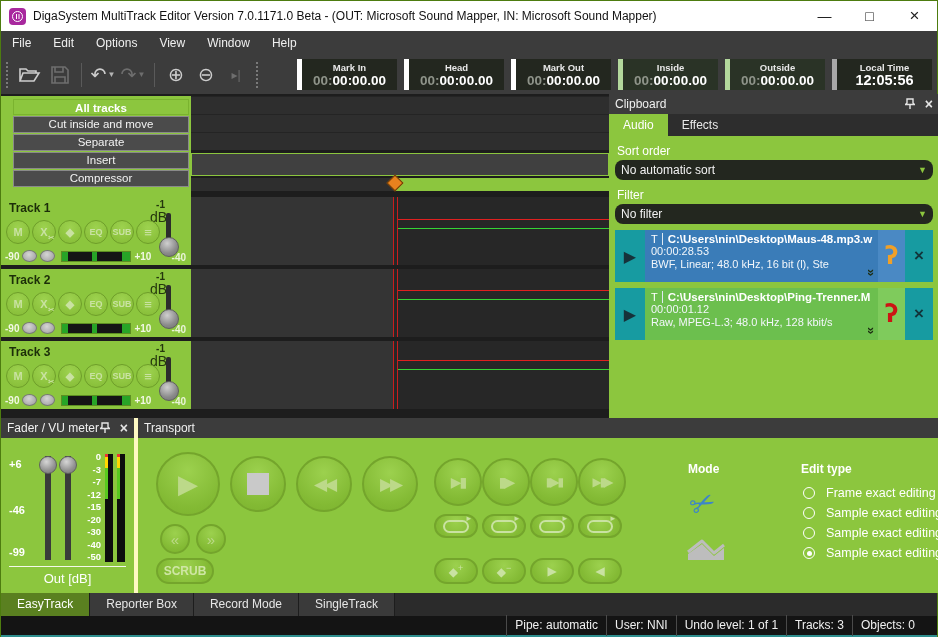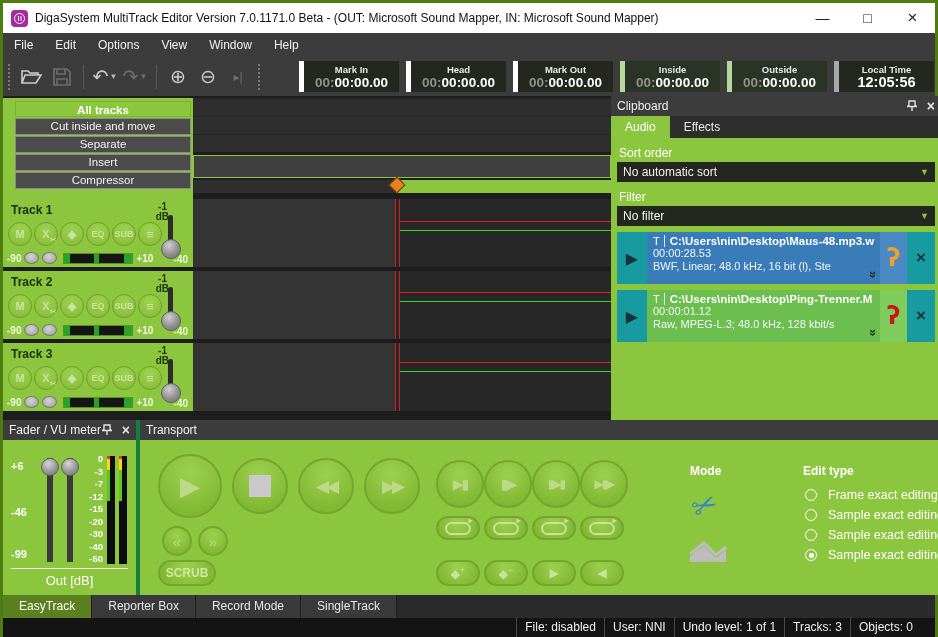--- a/index.html
+++ b/index.html
@@ -1,17 +1,17 @@
 <!DOCTYPE html>
 <html><head>
 <meta charset="utf-8">
 <style>
   * { margin:0; padding:0; box-sizing:border-box; }
   html,body { width:938px; height:637px; background:#10151c; font-family:"Liberation Sans", sans-serif; overflow:hidden; }
-  .window { position:relative; width:938px; height:637px; background:#15803d; border:3px solid #4d7c0f; }
+  .window { position:relative; width:938px; height:637px; background:#fef9c3; border:1px solid #4d7c0f; }
 
   
   .titlebar { position:absolute; left:0; top:0; width:100%; height:30px; background:#ffffff; display:flex; align-items:center; }
   .appicon { width:17px; height:17px; margin:0 7px 0 8px; background:#a income8; background:#a8289e; border-radius:4px; position:relative; flex:none; }
   .appicon::before { content:""; position:absolute; left:3px; top:3px; width:9px; height:9px; border:1.5px solid #fff; border-radius:50%; }
   .appicon::after { content:""; position:absolute; left:6.5px; top:6px; width:1.5px; height:5px; background:#fff; box-shadow:2.5px 0 0 #fff; }
   .title-text { font-size:12px; color:#111; white-space:nowrap; }
   .win-controls { margin-left:auto; display:flex; height:100%; }
   .win-btn { width:45px; height:100%; display:flex; align-items:center; justify-content:center; font-size:14px; color:#222; }
 
@@ -50,21 +50,21 @@
   .rowdark { position:absolute; left:0; width:418px; background:#2e2e2e; border-top:1px solid #242424; }
   .row-framed { position:absolute; left:0; top:57px; width:418px; height:23px; background:#404040; border:1px solid #8cc63e; }
   .row-slider { position:absolute; left:0; top:82px; width:418px; height:13px; background:#2e2e2e; }
   .row-slider .fill { position:absolute; left:205px; top:0; right:0; height:100%; background:#8cc63e; }
   .pos-diamond { position:absolute; left:198px; top:-1px; width:12px; height:12px; background:#e8821e; border:1px solid #6b3a05; transform:rotate(45deg); }
 
   
   .trackpanel { position:absolute; left:0; width:190px; height:68px; background:#8cc63e; }
   .tp-name { position:absolute; left:8px; top:4px; font-size:12px; font-weight:bold; color:#1c2e09; }
   .tp-db1 { position:absolute; right:26px; top:2px; font-size:10px; font-weight:bold; color:#24370d; }
-  .tp-db2 { position:absolute; right:24px; top:12px; font-size:10px; font-weight:bold; color:#24370d; }
+  .tp-db2 { position:absolute; right:24px; top:12px; font-size:14px; font-weight:normal; color:#24370d; }
   .tp-scale-bot { position:absolute; right:5px; bottom:2px; font-size:10px; font-weight:bold; color:#e9f4d6; }
   .tp-btns { position:absolute; left:5px; top:23px; display:flex; gap:2px; }
   .cbtn { width:24px; height:24px; border-radius:50%; border:1px solid #6e9e2a; background:radial-gradient(circle at 50% 30%, #9dd24f, #84bb35); color:#c9e2a2; font-size:11px; font-weight:bold; display:flex; align-items:center; justify-content:center; position:relative; }
   .cbtn .tiny { position:absolute; right:1px; bottom:1px; font-size:7px; }
   .tp-fader-slot { position:absolute; right:20px; top:16px; width:5px; height:38px; background:#2c2c2c; border-radius:2px; }
   .tp-knob { position:absolute; right:12px; top:40px; width:20px; height:20px; border-radius:50%; background:radial-gradient(circle at 40% 30%, #cfcfcf, #8a8a8a 60%, #6f6f6f); border:1px solid #5f5f5f; }
   .tp-bottom { position:absolute; left:4px; bottom:3px; display:flex; align-items:center; }
   .tp-lo { font-size:10px; font-weight:bold; color:#f2f8e4; }
   .pill { width:15px; height:12px; border-radius:50%; background:radial-gradient(circle at 45% 35%, #d5d5d5, #9a9a9a); border:1px solid #777; margin-left:3px; }
   .tp-meter { width:70px; height:11px; margin-left:6px; background:linear-gradient(90deg,#27a427 0 9%, #151515 9% 44%, #27a427 44% 52%, #151515 52% 88%, #27a427 88% 100%); border:1px solid #5d8f22; }
@@ -80,21 +80,21 @@
   .clipboard { position:absolute; left:608px; top:0; width:330px; height:324px; }
   .panel-title { height:20px; background:#3c3c3c; display:flex; align-items:center; padding:0 6px; color:#f0f0f0; font-size:12px; }
   .pt-icons { margin-left:auto; display:flex; gap:10px; align-items:center; }
   .icon-x { color:#e4e4e4; font-size:14px; font-weight:bold; line-height:14px; }
   .pin svg { display:block; }
   .cb-tabs { height:22px; background:#2d2d2d; display:flex; }
   .cb-tab { padding:0 14px; font-size:12px; color:#e8e8e8; line-height:22px; }
   .cb-tab.active { background:#8cc63e; color:#fff; }
   .cb-body { height:282px; background:#8cc63e; padding:6px 6px 0 6px; }
   .cb-label { color:#fff; font-size:12px; margin:2px 0 2px 2px; }
-  .select { height:20px; background:#23271f; color:#f2f2f2; font-size:12px; display:flex; align-items:center; padding:0 6px; }
+  .select { height:20px; background:#23271f; color:#f2f2f2; font-size:12px; display:flex; align-items:center; padding:0 6px;border-radius:8px; }
   .select .arr { margin-left:auto; color:#8cc63e; font-size:9px; }
   .entry { height:52px; margin-top:6px; display:flex; }
   .e-play { width:30px; background:#179ba1; display:flex; align-items:center; justify-content:center; color:#123; flex:none; }
   .e-play .tri { color:#16323a; font-size:16px; }
   .e-body { flex:1; padding:3px 2px 2px 6px; overflow:hidden; position:relative; }
   .entry.blue .e-body { background:#3a7cb8; }
   .entry.green .e-body { background:#6cbf4e; }
   .e-line1 { display:flex; align-items:center; color:#fff; font-size:11.5px; white-space:nowrap; }
   .e-badge { font-size:11px; margin-right:4px; }
   .e-div { width:1px; height:12px; background:#dfe9f2; margin-right:5px; }
@@ -579,21 +579,21 @@
 
   <div class="tabsbar">
     <div class="btab active">EasyTrack</div>
     <div class="btab">Reporter Box</div>
     <div class="btab">Record Mode</div>
     <div class="btab">SingleTrack</div>
   </div>
 
   <div class="statusbar">
     <div class="st-right">
-      <div class="st-item">File: disabled</div>
+      <div class="st-item">Pipe: automatic</div>
       <div class="st-item">User: NNI</div>
       <div class="st-item">Undo level: 1 of 1</div>
       <div class="st-item">Tracks: 3</div>
       <div class="st-item">Objects: 0</div>
     </div>
   </div>
 
 </div>
 
 </body></html>

